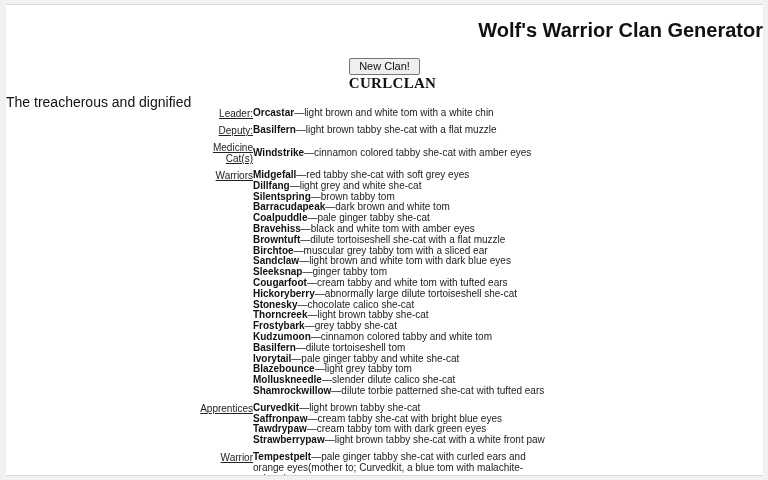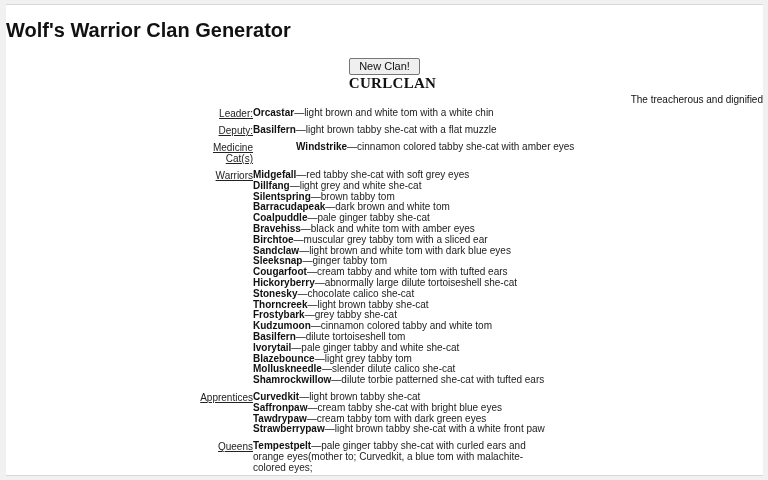--- a/index.html
+++ b/index.html
@@ -11,35 +11,35 @@
   }
   .card {
     position: absolute; left: 6px; top: 4px; width: 757px; height: 470px;
     background: #ffffff;
     border-top: 1px solid #d8d8d8;
     border-bottom: 1px solid #d8d8d8;
     overflow: hidden;
   }
   .title {
     position: absolute; left: 0; right: 0; top: 14px;
-    text-align: left; font-weight: bold; font-size: 20px; margin: 0;
+    text-align: right; font-weight: bold; font-size: 20px; margin: 0;
   }
   .btn-wrap { position: absolute; left: 0; right: 0; top: 51px; text-align: center; }
   .new-btn {
     font-family: "Liberation Sans", sans-serif; font-size: 11px;
     padding: 1px 9px; background: #efefef; border: 1px solid #767676;
     border-radius: 2px; color: #111; cursor: pointer; line-height: 13px;
   }
   .clan-name {
     position: absolute; left: 16px; right: 0; top: 70px; text-align: center;
     font-family: "Liberation Serif", serif; font-weight: bold; font-size: 15px;
     letter-spacing: 0.3px;
   }
   .clan-motto {
-    position: absolute; left: 0; right: 0; top: 89px; text-align: right; font-size: 10px;
+    position: absolute; left: 0; right: 0; top: 89px; text-align: left; font-size: 14px;
   }
   .roster { position: absolute; left: 0; top: 103px; width: 757px; font-size: 10px; }
   .row { display: flex; margin-bottom: 6px; }
   .label-col { width: 247px; text-align: right; box-sizing: border-box; }
   .label {
     text-decoration: underline; color: #222; line-height: 11px; display: inline-block;
   }
   .label.two-line { line-height: 11px; }
   .entries { width: 300px; }
   .entry { line-height: 10.8px; white-space: nowrap; }
@@ -69,38 +69,39 @@
       </div>
     </div>
 
     <div class="row">
       <div class="label-col"><span class="label">Deputy:</span></div>
       <div class="entries">
         <div class="entry"><b>Basilfern</b><span class="desc">—light brown tabby she-cat with a flat muzzle</span></div>
       </div>
     </div>
 
-    <div class="row" style="align-items:flex-start;gap:43px;">
+    <div class="row" style="align-items:center;">
       <div class="label-col">
         <span class="label two-line"><span>Medicine</span><br><span>Cat(s)</span></span>
       </div>
       <div class="entries">
         <div class="entry"><b>Windstrike</b><span class="desc">—cinnamon colored tabby she-cat with amber eyes</span></div>
       </div>
     </div>
 
     <div class="row">
       <div class="label-col"><span class="label">Warriors</span></div>
       <div class="entries" id="warriors-list">
           <div class="entry"><b>Midgefall</b><span class="desc">—red tabby she-cat with soft grey eyes</span></div>
           <div class="entry"><b>Dillfang</b><span class="desc">—light grey and white she-cat</span></div>
           <div class="entry"><b>Silentspring</b><span class="desc">—brown tabby tom</span></div>
           <div class="entry"><b>Barracudapeak</b><span class="desc">—dark brown and white tom</span></div>
           <div class="entry"><b>Coalpuddle</b><span class="desc">—pale ginger tabby she-cat</span></div>
           <div class="entry"><b>Bravehiss</b><span class="desc">—black and white tom with amber eyes</span></div>
+          <div class="entry"><b>Browntuft</b><span class="desc">—dilute tortoiseshell she-cat with a flat muzzle</span></div>
           <div class="entry"><b>Birchtoe</b><span class="desc">—muscular grey tabby tom with a sliced ear</span></div>
           <div class="entry"><b>Sandclaw</b><span class="desc">—light brown and white tom with dark blue eyes</span></div>
           <div class="entry"><b>Sleeksnap</b><span class="desc">—ginger tabby tom</span></div>
           <div class="entry"><b>Cougarfoot</b><span class="desc">—cream tabby and white tom with tufted ears</span></div>
           <div class="entry"><b>Hickoryberry</b><span class="desc">—abnormally large dilute tortoiseshell she-cat</span></div>
           <div class="entry"><b>Stonesky</b><span class="desc">—chocolate calico she-cat</span></div>
           <div class="entry"><b>Thorncreek</b><span class="desc">—light brown tabby she-cat</span></div>
           <div class="entry"><b>Frostybark</b><span class="desc">—grey tabby she-cat</span></div>
           <div class="entry"><b>Kudzumoon</b><span class="desc">—cinnamon colored tabby and white tom</span></div>
           <div class="entry"><b>Basilfern</b><span class="desc">—dilute tortoiseshell tom</span></div>
@@ -115,20 +116,20 @@
       <div class="label-col"><span class="label">Apprentices</span></div>
       <div class="entries" id="apprentices-list">
           <div class="entry"><b>Curvedkit</b><span class="desc">—light brown tabby she-cat</span></div>
           <div class="entry"><b>Saffronpaw</b><span class="desc">—cream tabby she-cat with bright blue eyes</span></div>
           <div class="entry"><b>Tawdrypaw</b><span class="desc">—cream tabby tom with dark green eyes</span></div>
           <div class="entry"><b>Strawberrypaw</b><span class="desc">—light brown tabby she-cat with a white front paw</span></div>
         </div>
     </div>
 
     <div class="row">
-      <div class="label-col"><span class="label">Queens</span></div>
+      <div class="label-col"><span class="label">Warrior</span></div>
       <div class="entries wrap" id="queens-list">
           <div class="entry"><b>Tempestpelt</b><span class="desc">—pale ginger tabby she-cat with curled ears and orange eyes(mother to; Curvedkit, a blue tom with malachite-colored eyes;</span></div>
         </div>
     </div>
 
   </div>
 </div>
 
 </body></html>

